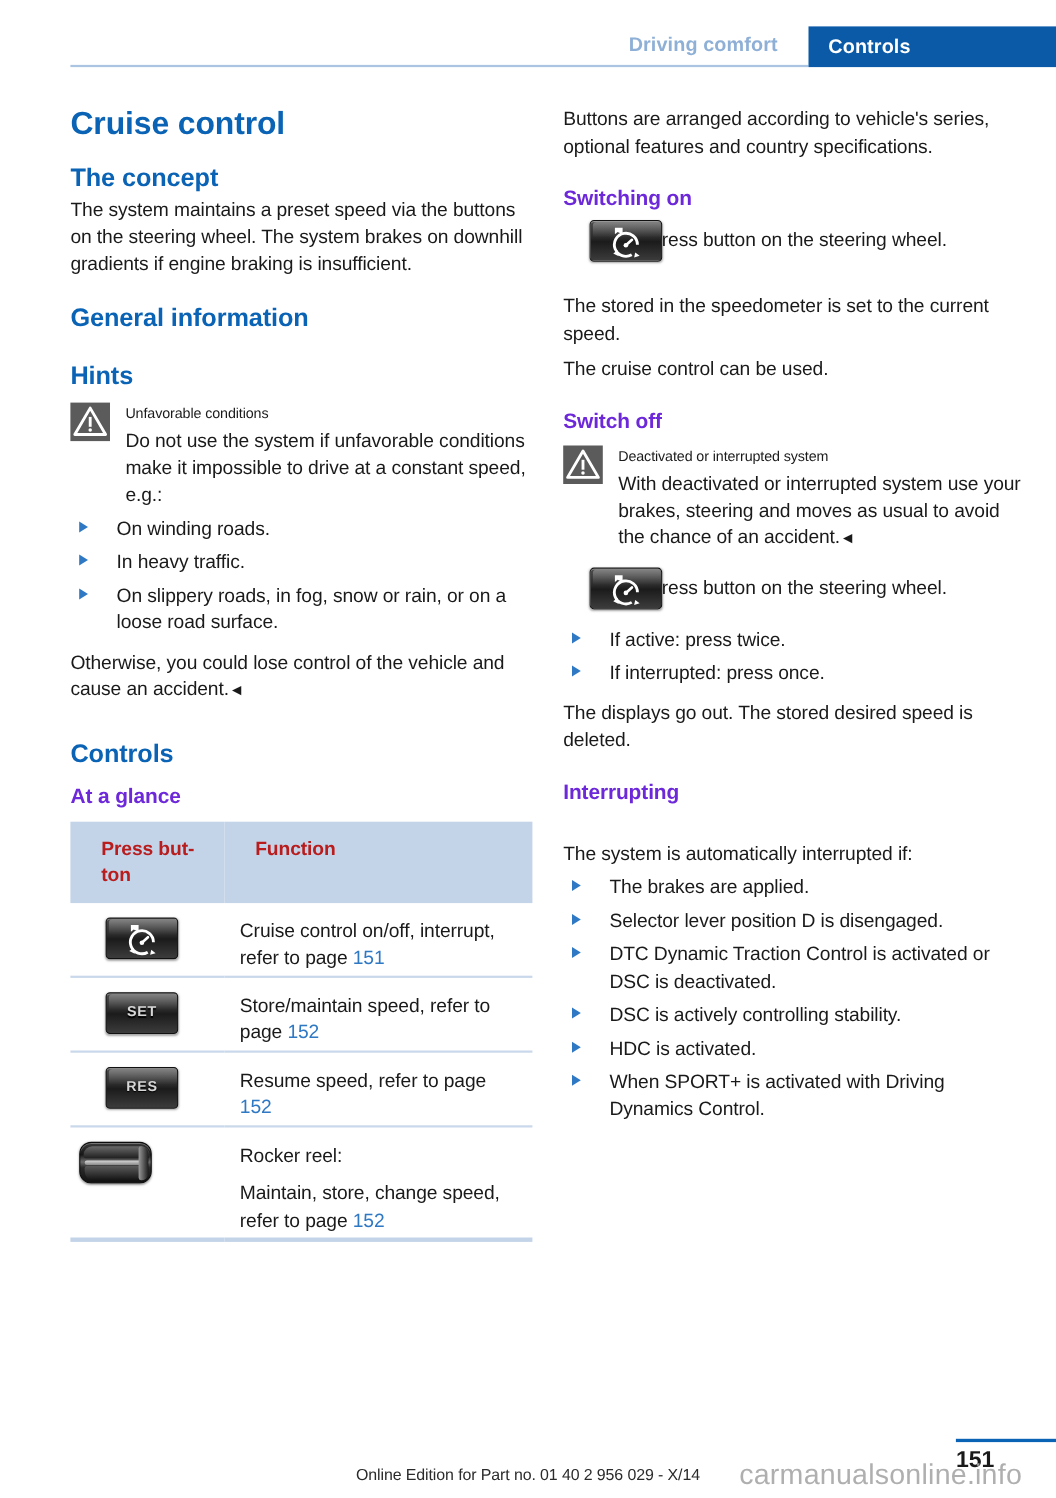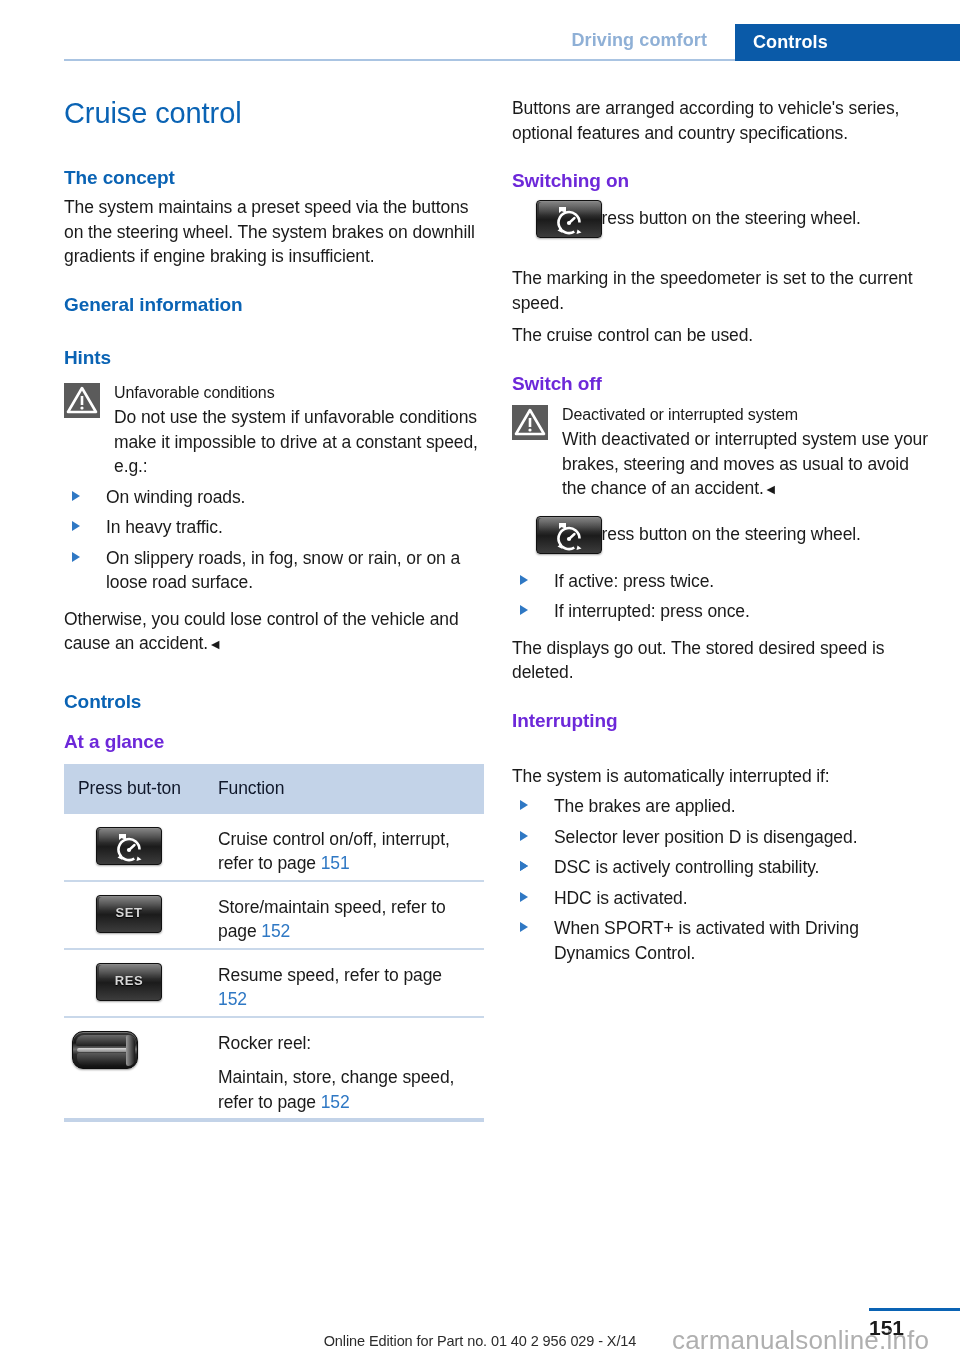--- a/index.html
+++ b/index.html
@@ -31,25 +31,25 @@
     font-size: 18px; font-weight: bold; color: #ffffff;
     letter-spacing: 0.1px; white-space: nowrap;
   }
 
   
   .col { position: absolute; top: 96px; width: 420px; }
   .col-left  { left: 64px; }
   .col-right { left: 512px; }
 
   h1.title {
-    font-size: 29px; font-weight: normal; color: #0a63b4;
-    line-height: 34px; margin-bottom: 36px; letter-spacing: -0.1px;
+    font-size: 29px; font-weight: bold; color: #0a63b4;
+    line-height: 34px; margin-bottom: 19px; letter-spacing: -0.1px;
   }
   h2.h-blue {
-    font-size: 19px; font-weight: bold; color: #0a63b4;
+    font-size: 23px; font-weight: bold; color: #0a63b4;
     line-height: 24px; margin-bottom: 5px; letter-spacing: -0.1px;
   }
   h3.h-light {
     font-size: 19px; font-weight: bold; color: #6d28d9;
     line-height: 24px; margin-bottom: 7px; letter-spacing: -0.1px;
   }
   p.body {
     font-size: 17.5px; color: #1a1a1a; line-height: 24.5px;
     margin-bottom: 0px; letter-spacing: -0.1px;
   }
@@ -74,21 +74,21 @@
   }
 
   
   .warn-block { position: relative; min-height: 34px; }
   .warn-icon {
     position: absolute; left: 0px; top: 2px;
     width: 36px; height: 35px; background: #5b5b5b;
   }
   .warn-icon svg { display: block; }
   .warn-line1 {
-    padding-left: 50px; font-size: 16px; color: #1a1a1a;
+    padding-left: 50px; font-size: 13px; color: #1a1a1a;
     line-height: 24.5px; letter-spacing: -0.1px;
   }
   .warn-line2 {
     padding-left: 50px; font-size: 17.5px; color: #1a1a1a;
     line-height: 24.5px; letter-spacing: -0.1px;
   }
   .warn-rest {
     font-size: 17.5px; color: #1a1a1a; line-height: 24.5px;
     letter-spacing: -0.1px;
   }
@@ -147,22 +147,22 @@
   }
   .hw-rocker .edge {
     position: absolute; right: 2px; top: 3px; width: 9px; height: 31px;
     background: linear-gradient(90deg,#9a9a9a,#1c1c1c);
     border-radius: 3px 9px 9px 3px;
   }
 
   
   .tbl { width: 420px; border-collapse: collapse; margin-top: 10px; }
   .tbl thead th {
-    background: #c3d3e8; color: #0f172a; font-size: 17.5px; font-weight: normal;
-    text-align: left; vertical-align: top; padding: 12px 10px 14px 14px;
+    background: #c3d3e8; color: #b91c1c; font-size: 17.5px; font-weight: bold;
+    text-align: left; vertical-align: top; padding: 12px 10px 14px 28px;
     line-height: 24px; letter-spacing: -0.1px;
   }
   .tbl thead th.c1 { width: 140px; }
   .tbl tbody td {
     border-top: 2px solid #c9d8ea;
     padding: 13px 10px 4px 14px; vertical-align: top;
     font-size: 17.5px; color: #1a1a1a; line-height: 24.5px;
     letter-spacing: -0.1px;
   }
   .tbl tbody tr:first-child td { border-top: none; }
@@ -368,21 +368,21 @@
               <circle cx="16" cy="18" r="2.1" fill="#ffffff"></circle>
             </svg>
           </div>
         </div>
       </div>
       <div class="btn-text">Press button on the steering wheel.</div>
     </div>
 
     <div class="gap-m"></div>
 
-    <p class="body">The marking in the speedometer is set to the current speed.</p>
+    <p class="body">The stored in the speedometer is set to the current speed.</p>
     <div style="height:8px"></div>
     <p class="body">The cruise control can be used.</p>
 
     <div class="gap-m"></div>
 
     <h3 class="h-light">Switch off</h3>
 
     <div class="warn-block">
       <div class="warn-icon">
         <svg width="36" height="35" viewBox="0 0 36 35" aria-hidden="true">
@@ -450,20 +450,21 @@
       <li>
         <span class="tri"></span>
         <span>The brakes are applied.</span>
       </li>
       <li>
         <span class="tri"></span>
         <span>Selector lever position D is disengaged.</span>
       </li>
       <li>
         <span class="tri"></span>
+        <span>DTC Dynamic Traction Control is activated or DSC is deactivated.</span>
       </li>
       <li>
         <span class="tri"></span>
         <span>DSC is actively controlling stability.</span>
       </li>
       <li>
         <span class="tri"></span>
         <span>HDC is activated.</span>
       </li>
       <li>

